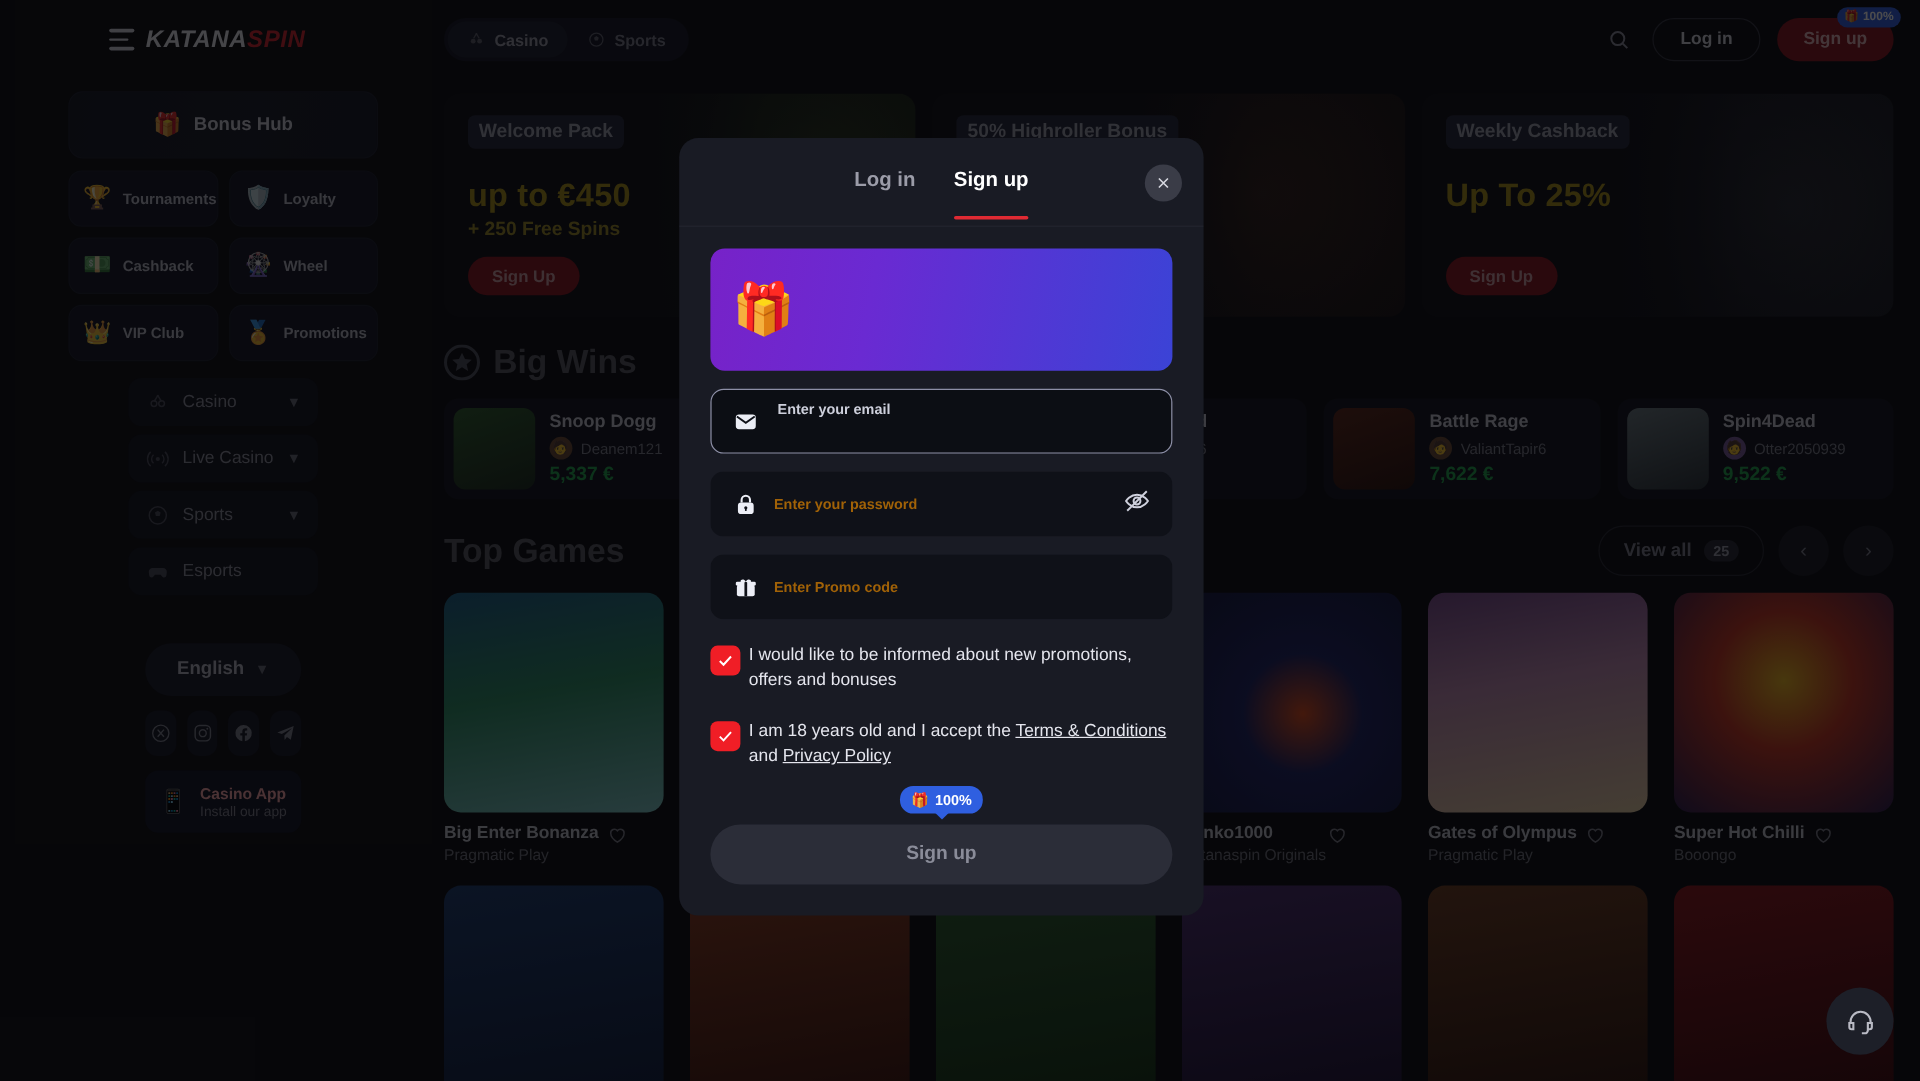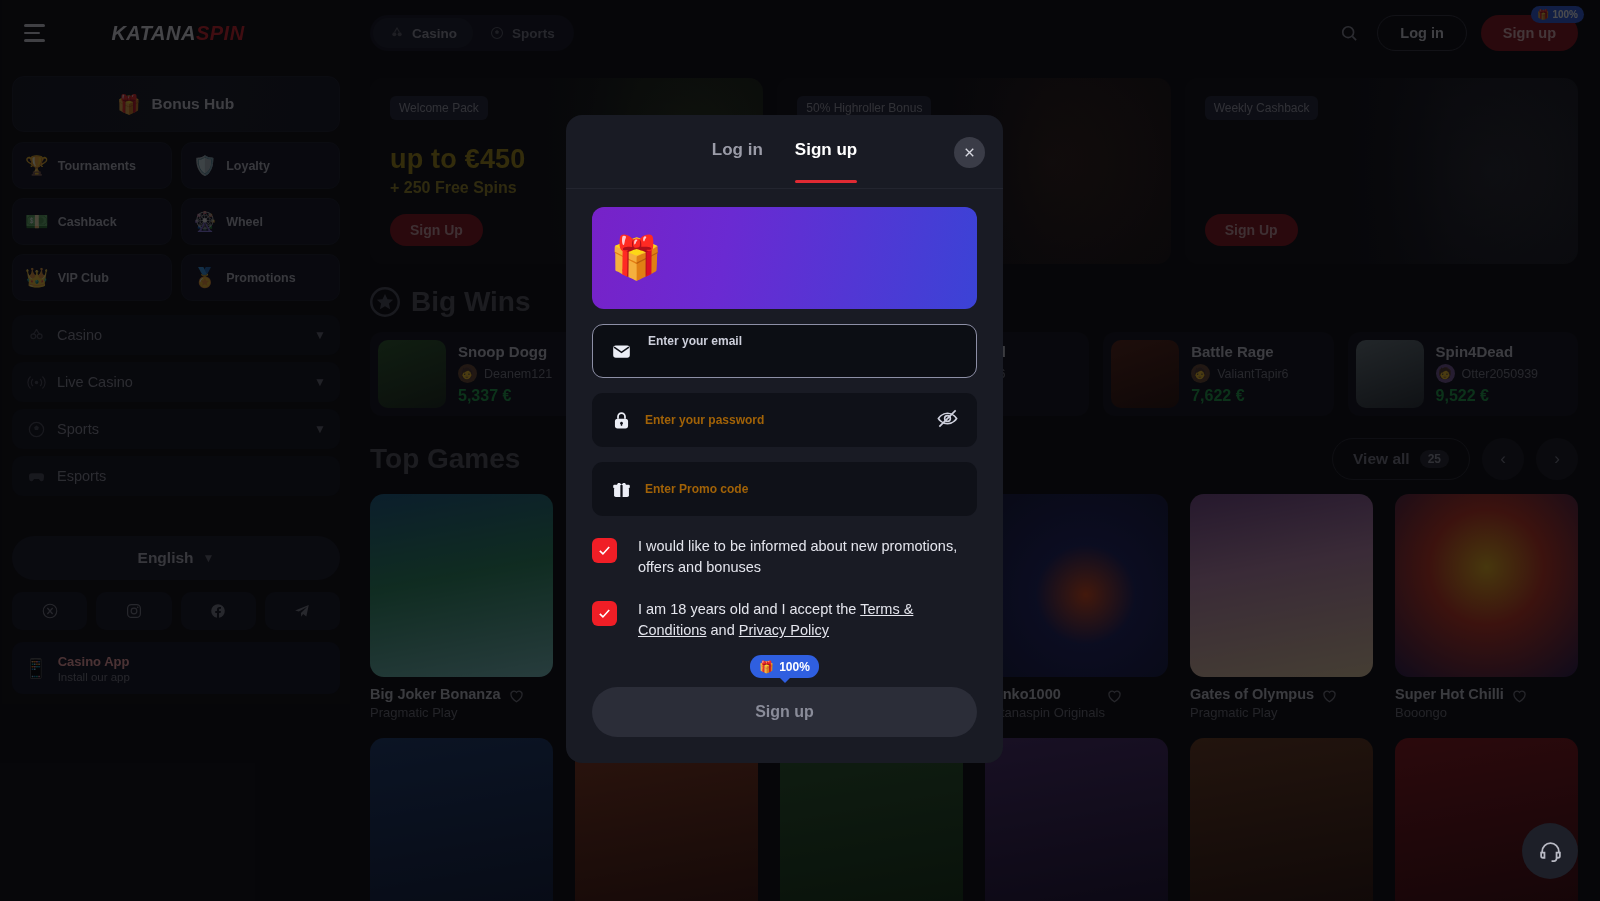--- a/index.html
+++ b/index.html
@@ -6,23 +6,23 @@
   html, body {
     width: 1600px; height: 901px;
     background: #0a0a0c;
     font-family: "Liberation Sans", sans-serif;
     overflow: hidden;
   }
   .app { position: relative; width: 1600px; height: 901px; }
 
   
   .sidebar {
-    position: absolute; left: 2px; top: 0; width: 348px; height: 704px;
+    position: absolute; left: 12px; top: 0; width: 348px; height: 704px;
     background: #0b0b0e; z-index: 5;
-    display: flex; flex-direction: column;
+    display: flex; flex-direction: column; align-items: center;
   }
   .sb-head { height: 66px; display: flex; align-items: center; padding: 0 18px; }
   .burger { width: 34px; height: 34px; display: flex; flex-direction: column;
     justify-content: center; gap: 5px; cursor: pointer; padding-left: 4px; }
   .burger span { display: block; height: 2.5px; background: #d7d7dd; border-radius: 2px; }
   .burger span:nth-child(1) { width: 21px; }
   .burger span:nth-child(2) { width: 16px; }
   .burger span:nth-child(3) { width: 21px; }
   .logo { flex: 1; text-align: center; font-size: 20px; font-weight: 800;
     letter-spacing: .5px; font-style: italic; padding-right: 30px; }
@@ -107,21 +107,21 @@
 
   .promos { display: grid; grid-template-columns: repeat(3,1fr); gap: 14px; }
   .promo { height: 186px; border-radius: 14px; position: relative;
     overflow: hidden; cursor: pointer; }
   .promo .art { position: absolute; inset: 0; }
   .promo .shade { position: absolute; inset: 0;
     background: linear-gradient(90deg,#0d0d11 0%, #0d0d11 42%, rgba(13,13,17,.3) 68%, rgba(13,13,17,0) 100%); }
   .promo .inner { position: relative; padding: 18px 20px; height: 100%;
     display: flex; flex-direction: column; }
   .pill { align-self: flex-start; background: #232636; border-radius: 6px;
-    padding: 5px 9px; font-size: 12px; font-weight: 400; color: #9fa0ad; }
+    padding: 5px 9px; font-size: 16px; font-weight: 700; color: #9fa0ad; }
   .promo h3 { margin-top: 24px; font-size: 27px; font-weight: 800; color: #a99015; letter-spacing: .2px; }
   .promo .sub { font-size: 16px; color: #9c8a22; margin-top: 4px; font-weight: 600; }
   .promo .cta { margin-top: auto; align-self: flex-start; background: #8a1219;
     color: #cf9ea1; border-radius: 17px; padding: 8px 20px; font-size: 14px;
     font-weight: 700; cursor: pointer; }
 
   .sec-head { display: flex; align-items: center; margin: 22px 0 14px 0; }
   .sec-head .star { width: 30px; height: 30px; margin-right: 11px; }
   .sec-head .star svg { width: 30px; height: 30px; fill: #4e4f5b; }
   .sec-head h2 { font-size: 28px; font-weight: 800; color: #56575f; }
@@ -196,21 +196,21 @@
     display: flex; align-items: center; gap: 13px; padding: 0 17px;
     margin-top: 15px; position: relative; border: 1px solid transparent; cursor: text; }
   .field.focused { border-color: #8d8fa6; background: #0c0e14; }
   .field .fico { width: 22px; display: flex; align-items: center; justify-content: center; }
   .field .fico svg { width: 21px; height: 21px; fill: #eceef6; }
   .field .ph { font-size: 12px; color: #a16207; font-weight: 600; }
   .field.focused .ph { font-size: 12px; position: absolute; left: 55px; top: 9px; color: #cdcfdb; }
   .eye { margin-left: auto; cursor: pointer; }
   .eye svg { width: 23px; height: 23px; stroke: #cfd1dd; fill: none; stroke-width: 1.7; }
 
-  .chk-row { display: flex; gap: 21px; margin-top: 20px; align-items: flex-start; }
+  .chk-row { display: flex; gap: 7px; margin-top: 20px; align-items: flex-start; }
   .chk { width: 25px; height: 25px; border-radius: 6px; background: #f01e26;
     flex: 0 0 25px; display: flex; align-items: center; justify-content: center;
     cursor: pointer; margin-top: 2px; }
   .chk svg { width: 15px; height: 15px; stroke: #fff; fill: none; stroke-width: 2.6; }
   .chk-txt { font-size: 14.5px; color: #e4e5ed; line-height: 1.48; font-weight: 500; }
   .chk-txt a { color: #e4e5ed; text-decoration: underline; cursor: pointer; }
 
   .signup-wrap { margin-top: auto; margin-bottom: 26px; position: relative;
     display: flex; flex-direction: column; align-items: center; }
   .tip { background: #2f5fe0; border-radius: 11px; height: 23px; display: flex;
@@ -415,20 +415,21 @@
         <div class="shade"></div>
         <div class="inner">
           <span class="pill">50% Highroller Bonus</span>
         </div>
       </div>
       <div class="promo">
         <div class="art" style="background:radial-gradient(circle at 78% 50%, #2a2c33 0%, #16171d 42%, #0b0b0e 80%);"></div>
         <div class="shade"></div>
         <div class="inner">
           <span class="pill">Weekly Cashback</span>
+          <h3>Up To 25%</h3>
           <div class="cta">Sign Up</div>
         </div>
       </div>
     </section>
 
     <div class="sec-head">
       <span class="star">
         <svg viewBox="0 0 24 24">
             <circle cx="12" cy="12" r="11" fill="none" stroke="#4e4f5b" stroke-width="2"></circle>
             <path d="M12 5.5l2 4.2 4.5.5-3.4 3 1 4.5-4.1-2.4-4.1 2.4 1-4.5-3.4-3 4.5-.5z"></path>
@@ -509,21 +510,21 @@
           <span>›</span>
         </div>
       </div>
     </div>
 
     <section class="games">
       <div class="game">
         <div class="cover" style="background:linear-gradient(170deg,#1b5f86 0%,#2b8f62 45%,#7ec8c4 100%);"></div>
         <div class="row">
           <div>
-            <div class="gname">Big Joker Bonanza</div>
+            <div class="gname">Big Enter Bonanza</div>
             <div class="prov">Pragmatic Play</div>
           </div>
           <span class="heart"><svg viewBox="0 0 24 24">
                 <path d="M12 20s-7-4.6-7-9.2A3.9 3.9 0 0 1 12 8a3.9 3.9 0 0 1 7 2.8C19 15.4 12 20 12 20z"></path>
               </svg></span>
         </div>
       </div>
       <div class="game">
         <div class="cover" style="background:linear-gradient(170deg,#3a1f5c 0%,#8a2230 60%,#c9a23a 100%);"></div>
         <div class="row">

